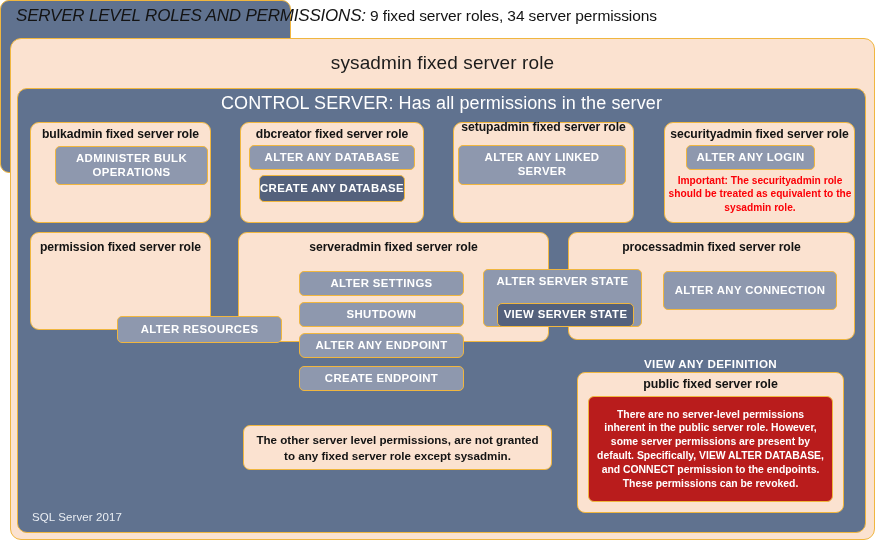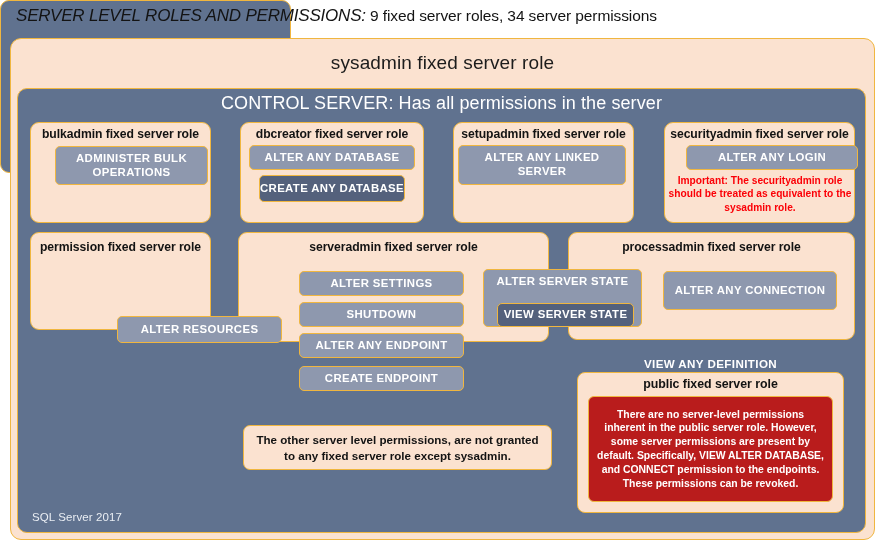--- a/index.html
+++ b/index.html
@@ -135,28 +135,28 @@
   }
 
   
   #bulkadmin-box   { left: 30px;  top: 122px; width: 181px; height: 101px; }
   #dbcreator-box   { left: 240px; top: 122px; width: 184px; height: 101px; }
   #setupadmin-box  { left: 453px; top: 122px; width: 181px; height: 101px; }
   #securityadmin-box { left: 664px; top: 122px; width: 191px; height: 101px; }
 
   #bulkadmin-title   { left: 30px;  top: 127px; width: 181px; }
   #dbcreator-title   { left: 240px; top: 127px; width: 184px; }
-  #setupadmin-title  { left: 453px; top: 127px; width: 181px; }
+  #setupadmin-title  { left: 453px; top: 120px; width: 181px; }
   #securityadmin-title { left: 664px; top: 127px; width: 191px; }
 
   #perm-administer-bulk { left: 55px;  top: 146px; width: 153px; height: 39px; }
   #perm-alter-any-db    { left: 249px; top: 145px; width: 166px; height: 25px; }
   #perm-create-any-db   { left: 259px; top: 175px; width: 146px; height: 27px; }
   #perm-alter-linked    { left: 458px; top: 145px; width: 168px; height: 40px; }
-  #perm-alter-any-login { left: 686px; top: 145px; width: 172px; height: 25px; }
+  #perm-alter-any-login { left: 686px; top: 145px; width: 129px; height: 25px; }
 
   #securityadmin-note {
     position: absolute;
     left: 668px;
     top: 174px;
     width: 184px;
     text-align: center;
     color: #fb0007;
     font-size: 10.2px;
     font-weight: bold;
@@ -169,21 +169,21 @@
   #processadmin-box { left: 568px; top: 232px; width: 287px; height: 108px; }
 
   #diskadmin-title    { left: 30px;  top: 240px; width: 181px; }
   #serveradmin-title  { left: 238px; top: 240px; width: 311px; }
   #processadmin-title { left: 568px; top: 240px; width: 287px; }
 
   #perm-alter-resources { left: 117px; top: 272px; width: 165px; height: 27px; z-index: 6; margin-top: 44px; }
 
   #perm-alter-settings  { left: 299px; top: 271px; width: 165px; height: 25px; }
   #perm-shutdown        { left: 299px; top: 302px; width: 165px; height: 25px; }
-  #perm-alter-endpoint  { left: 299px; top: 333px; width: 165px; height: 25px; }
+  #perm-alter-endpoint  { left: 299px; top: 333px; width: 165px; height: 25px; border-radius: 6px; }
   #perm-create-endpoint { left: 299px; top: 366px; width: 165px; height: 25px; }
 
   #perm-alter-server-state { left: 483px; top: 269px; width: 159px; height: 58px; z-index: 6;
                              align-items: flex-start; padding-top: 5px; }
   #perm-view-server-state  { left: 497px; top: 303px; width: 137px; height: 24px; z-index: 7; }
 
   #perm-alter-any-conn { left: 663px; top: 271px; width: 174px; height: 39px; }
 
   
   #view-any-definition-box {

